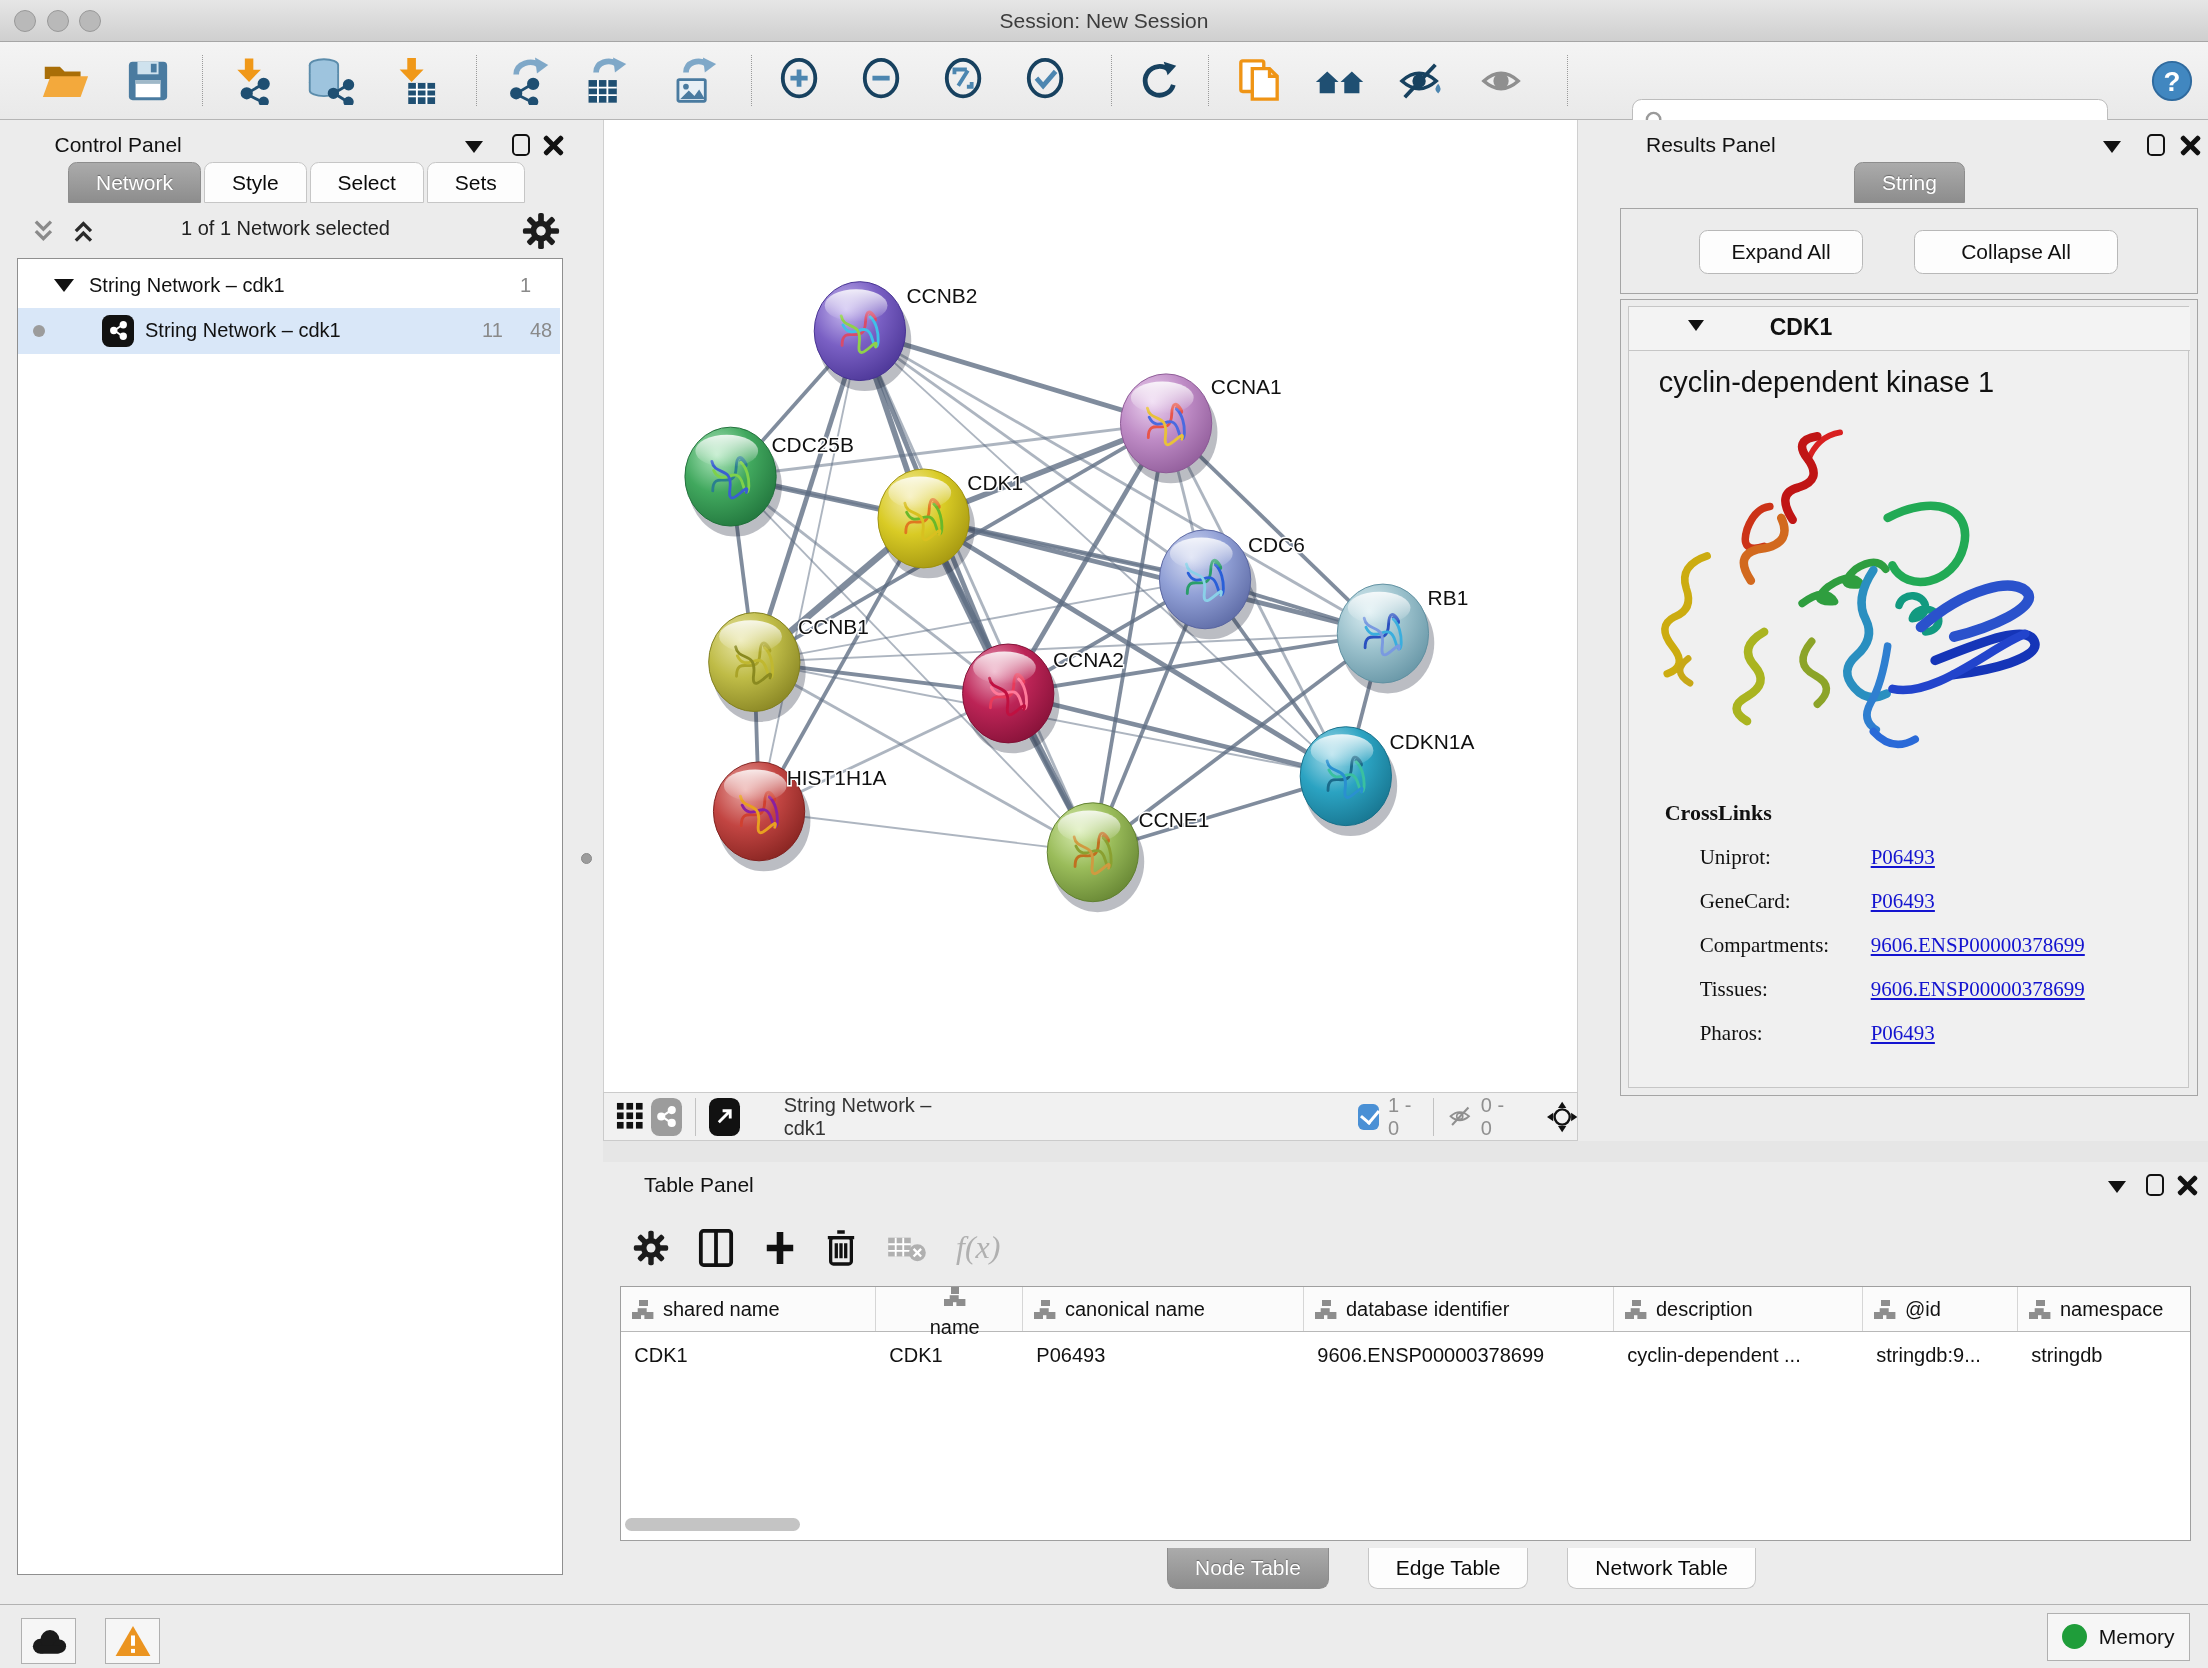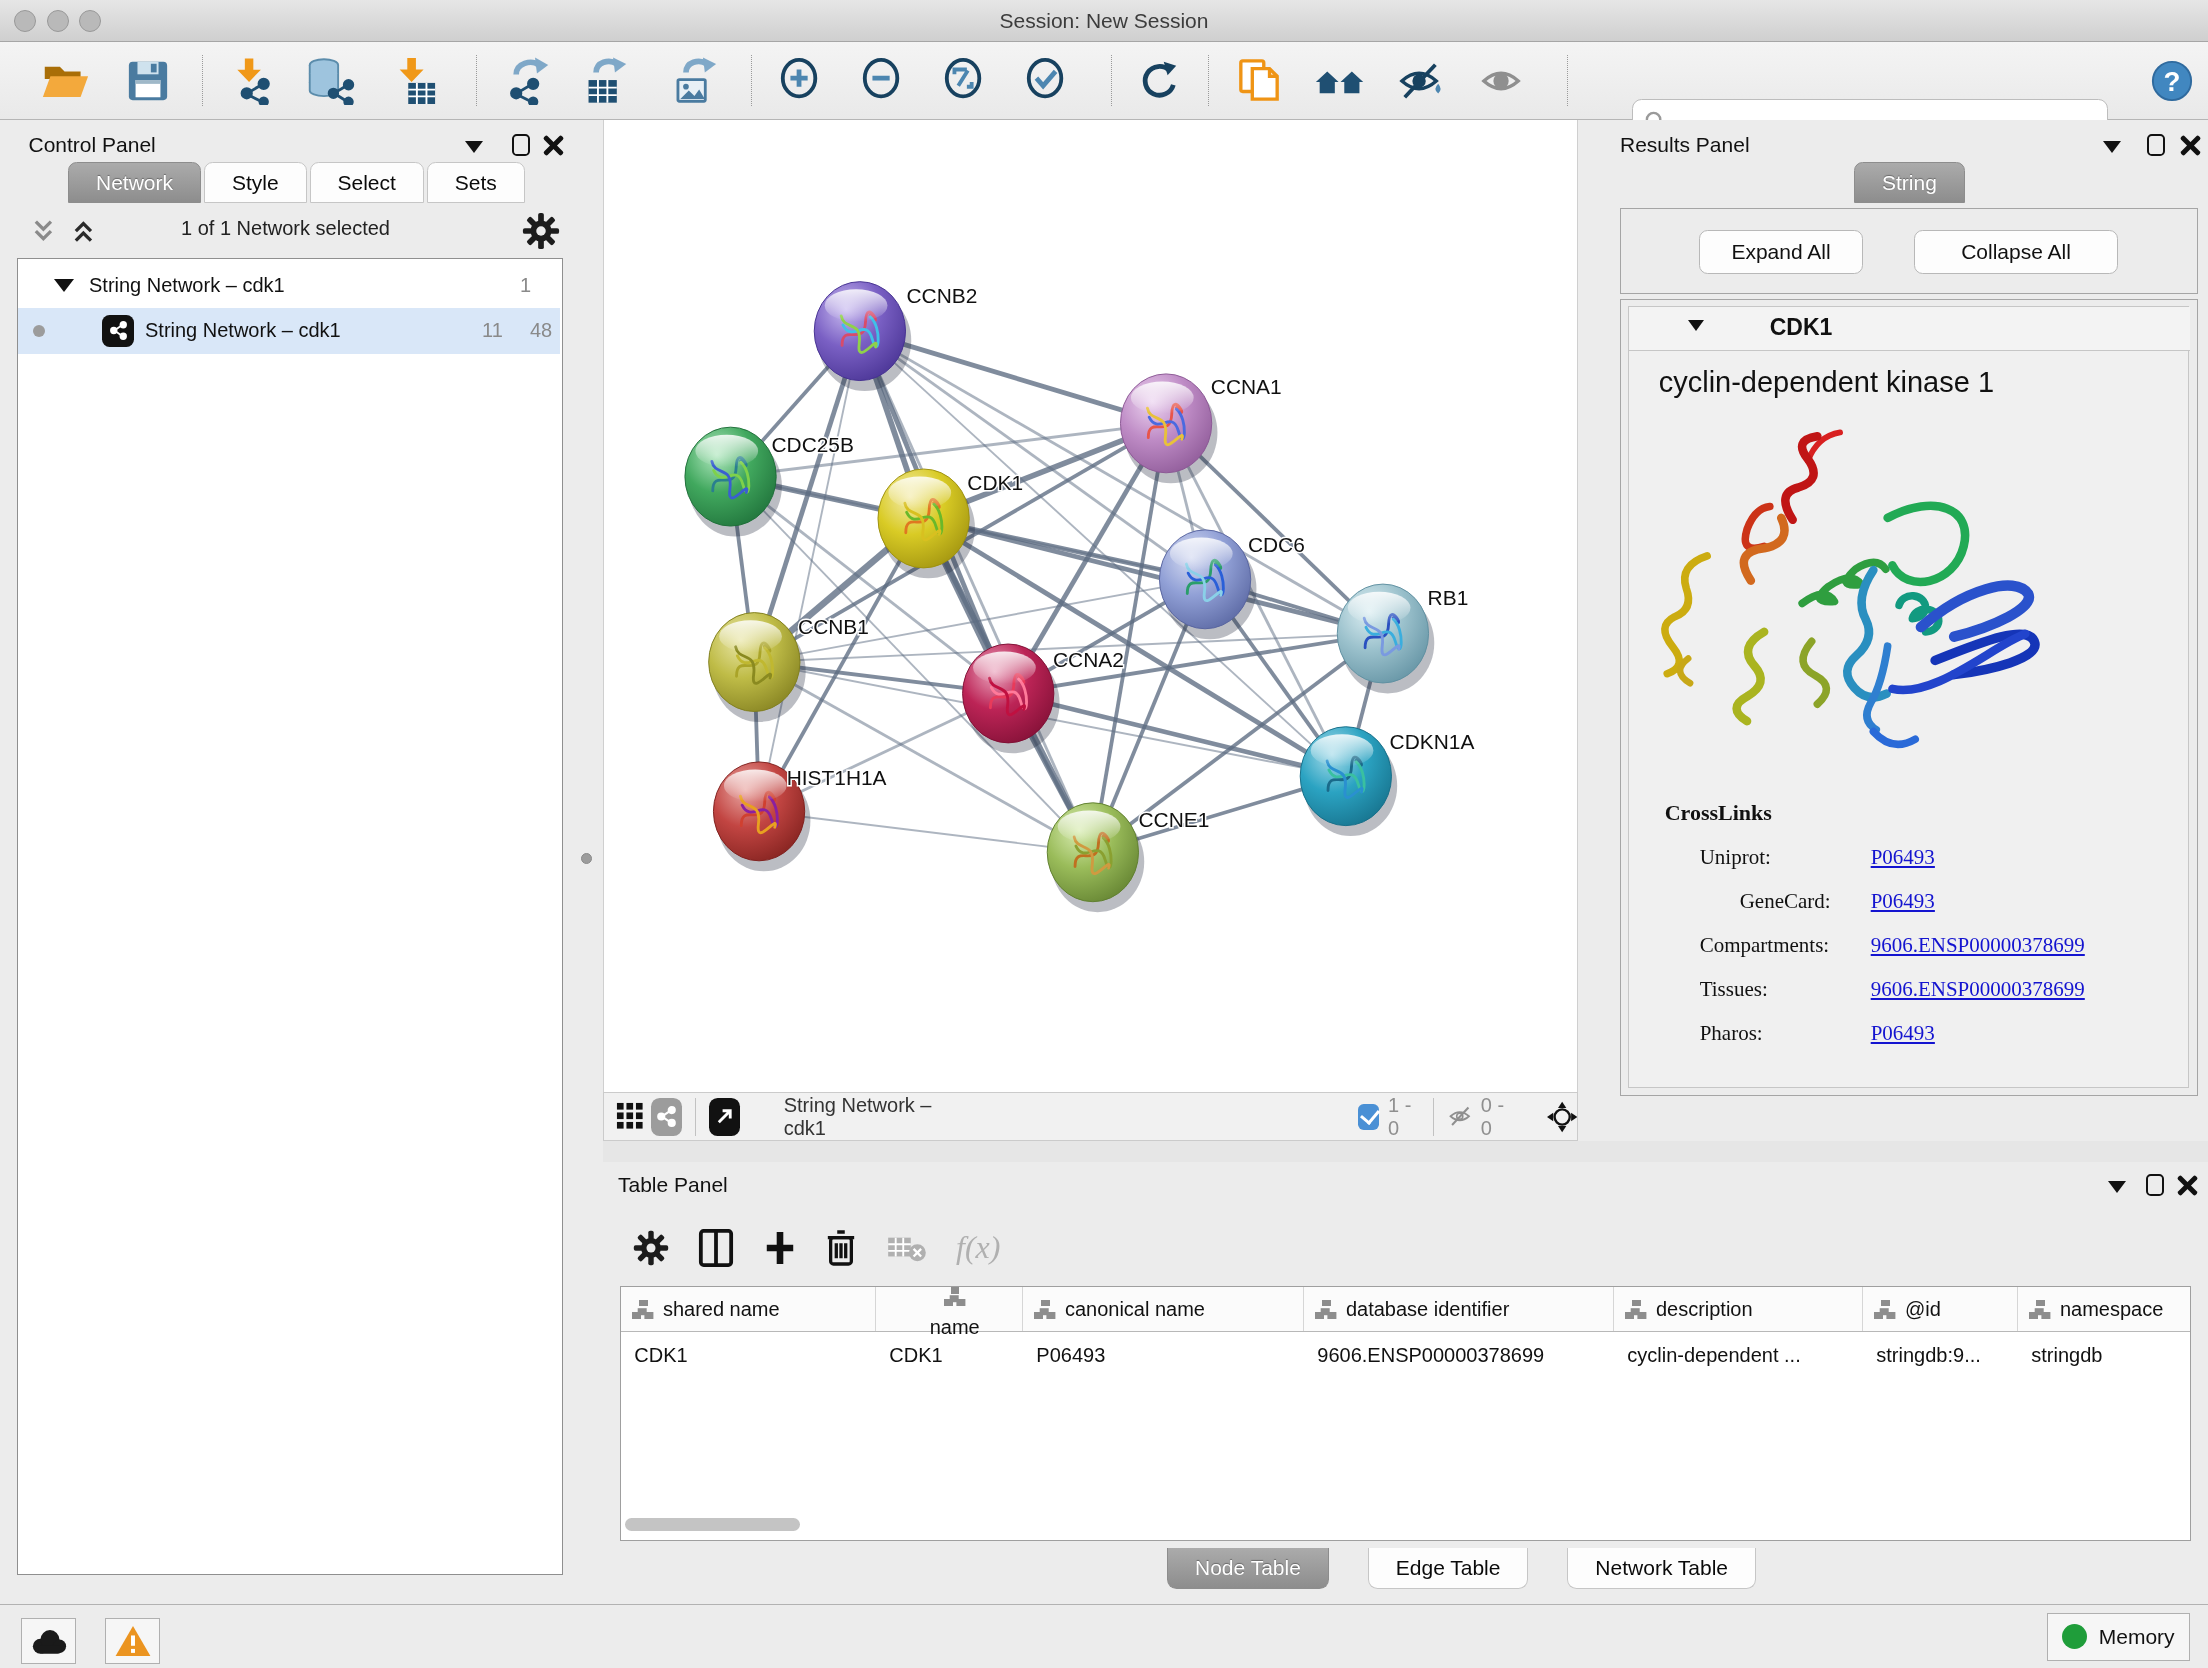--- a/index.html
+++ b/index.html
@@ -8,21 +8,21 @@
   
   #titlebar { left:0; top:0; width:2208px; height:42px; background:linear-gradient(#e6e6e6,#cfcfcf); border-bottom:1px solid #a6a6a6; }
   .tl-dot { top:9.5px; width:22px; height:22px; border-radius:50%; background:#b9b9b9; border:1px solid #999; }
   #win-title { width:100%; text-align:center; top:8.6px; font-size:21px; color:#3c3c3c; }
   
   #toolbar { left:0; top:42px; width:2208px; height:78px; background:linear-gradient(#f4f4f4,#e9e9e9); border-bottom:1px solid #b5b5b5; }
   .tbtn { top:11.4px; width:59px; height:55px; display:flex; align-items:center; justify-content:center; }
   .tsep { top:13.3px; width:0; height:51px; border-left:1.9px dotted #9a9a9a; }
   #searchbox { left:1632px; top:57px; width:476px; height:44px; background:#fff; border:1px solid #bdbdbd; border-radius:9.5px; display:flex; align-items:center; padding-left:11.4px; }
   
-  .phead-title { font-size:21px; color:#111; }
+  .phead-title { font-size:21px; color:#111;margin-left:26px; }
   .wbtn-tri { width:0; height:0; border-left:9.5px solid transparent; border-right:9.5px solid transparent; border-top:12.4px solid #111; display:inline-block; }
   .wbtn-box { width:18px; height:22px; border:2.9px solid #111; border-radius:4.8px; display:inline-block; }
   .wbtn-x { width:23px; height:23px; position:relative; display:inline-block; }
   .wbtn-x::before,.wbtn-x::after { content:''; position:absolute; left:-1px; top:8.6px; width:25px; height:4.8px; background:#111; border-radius:1.9px; }
   .wbtn-x::before { transform:rotate(45deg); } .wbtn-x::after { transform:rotate(-45deg); }
   
   .tab { display:inline-flex; align-items:center; justify-content:center; height:41px; padding:0 27px; background:#fdfdfd; border:1px solid #c6c6c6; border-radius:8.6px 8.6px 0 0; font-size:21px; color:#0a0a0a; margin-right:2.9px; }
   .tab.sel { background:linear-gradient(#ababab,#8d8d8d); color:#fff; border-color:#8d8d8d; text-shadow:0 -1px 1px rgba(0,0,0,.35); }
   .btab { border-radius:0 0 9.5px 9.5px; border-top:none;margin-left:36px; }
   
@@ -612,21 +612,21 @@
       </svg>
 
       <div class="serif">
         <span id="xl-title" class="abs serif" style="left:36px;top:493px">CrossLinks</span>
         <div id="xlinks" class="abs" style="left:12px;top:529px;width:561px">
             <div style="display: flex; height: 44px; align-items: center; padding-left: 59px;">
               <span class="xl-label serif" style="width: 171px;">Uniprot:</span>
               <span class="xl-link serif">P06493</span>
             </div>
             <div style="display: flex; height: 44px; align-items: center; padding-left: 59px;">
-              <span class="xl-label serif" style="width: 171px; text-align: center;">GeneCard:</span>
+              <span class="xl-label serif" style="width: 171px;">GeneCard:</span>
               <span class="xl-link serif">P06493</span>
             </div>
             <div style="display: flex; height: 44px; align-items: center; padding-left: 59px;">
               <span class="xl-label serif" style="width: 171px;">Compartments:</span>
               <span class="xl-link serif">9606.ENSP00000378699</span>
             </div>
             <div style="display: flex; height: 44px; align-items: center; padding-left: 59px;">
               <span class="xl-label serif" style="width: 171px;">Tissues:</span>
               <span class="xl-link serif">9606.ENSP00000378699</span>
             </div>

